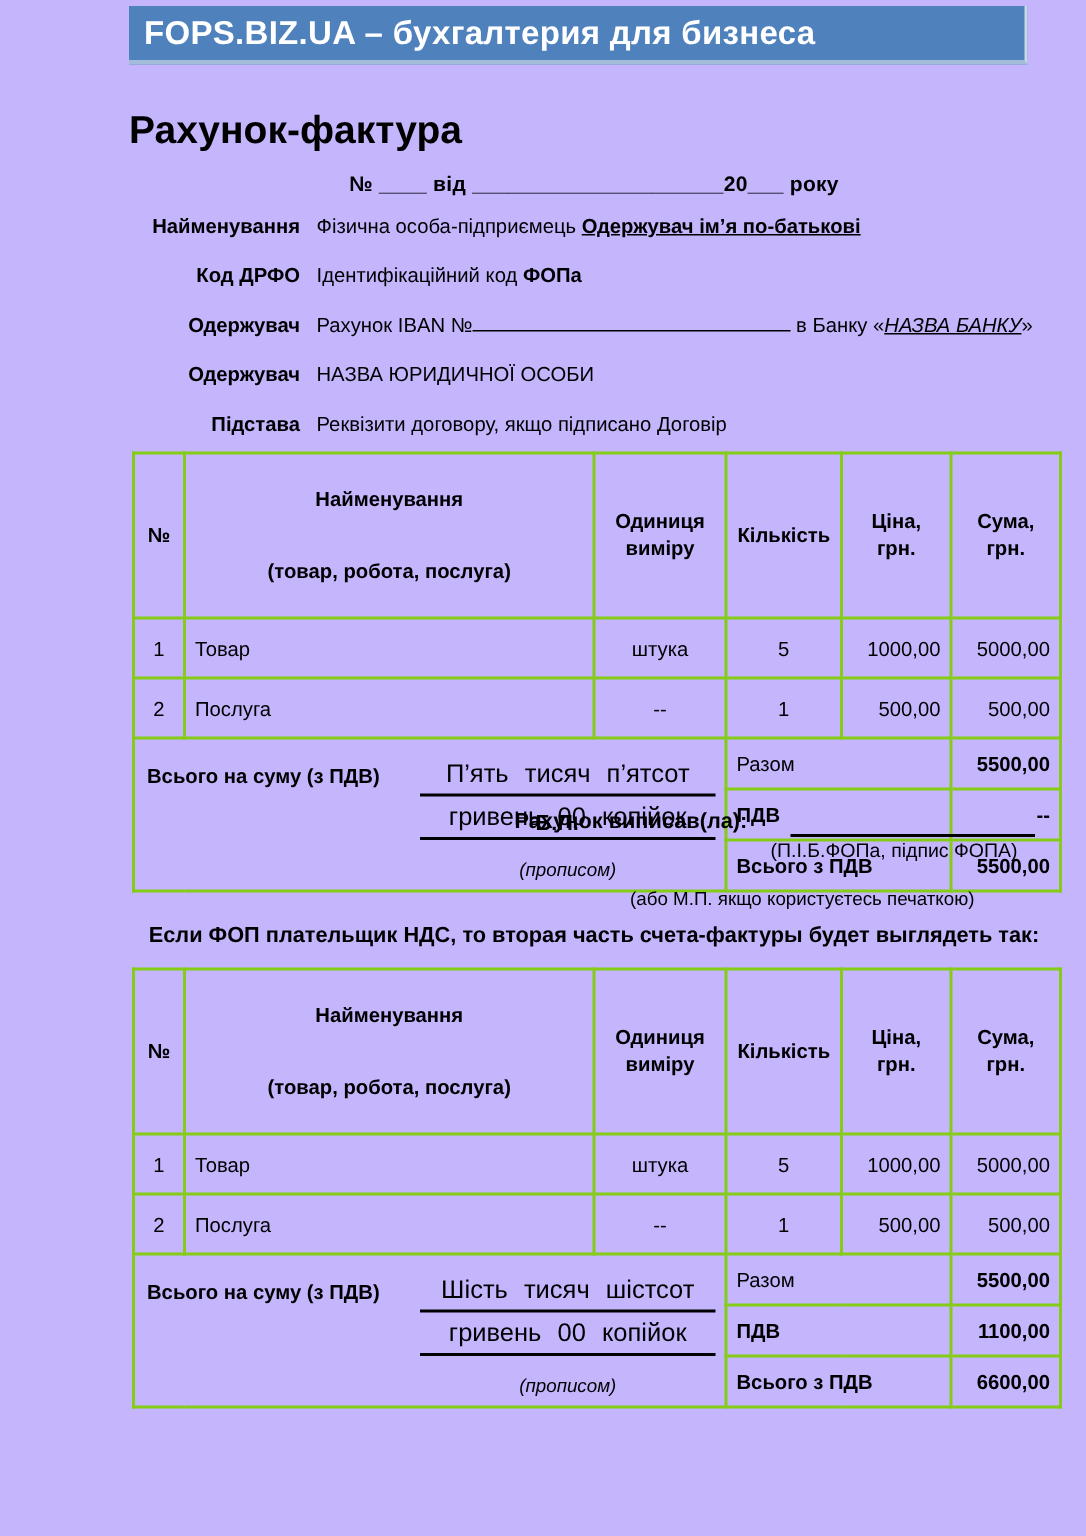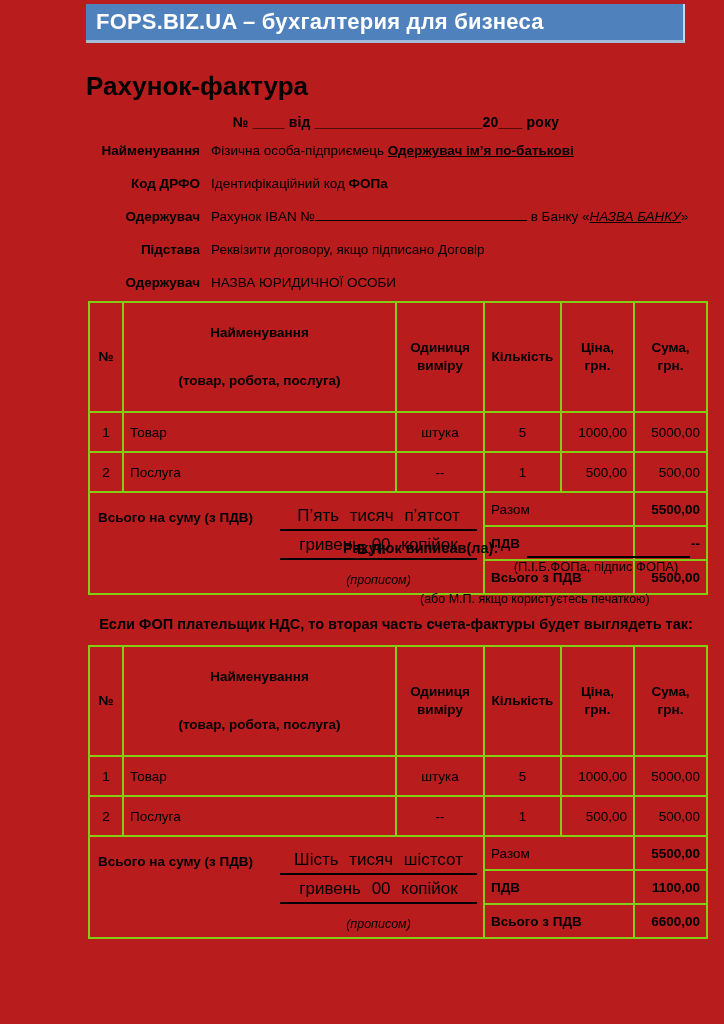--- a/index.html
+++ b/index.html
@@ -1,16 +1,16 @@
 <!DOCTYPE html>
 <html><head>
 <meta charset="utf-8">
 <style>
   html,body{margin:0;padding:0;background:#fff;}
-  .page{position:relative;width:724px;height:1024px;background:#b91c1c;
+  .page{position:relative;width:724px;height:1024px;background:#c4b5fd;
         font-family:"Liberation Sans",sans-serif;color:#000;overflow:hidden;}
 
   
   .banner{position:absolute;left:86px;top:4px;width:597px;height:36px;background:#4f81bd;
           border-bottom:3px solid #a3bcd9;border-right:2px solid #c9d7e8;display:flex;align-items:center;}
   .banner .banner-text{color:#ffffff;font-weight:bold;font-size:22px;padding-left:10px;letter-spacing:.2px;}
 
   .title{position:absolute;left:86px;top:71px;width:620px;text-align:left;
          font-size:26px;font-weight:bold;}
   .numline{position:absolute;left:86px;top:114px;width:620px;text-align:center;
@@ -77,26 +77,26 @@
     </div>
     <div class="frow">
       <div class="flabel">Код ДРФО</div>
       <div class="fvalue"><span>Ідентифікаційний код </span><b>ФОПа</b></div>
     </div>
     <div class="frow">
       <div class="flabel">Одержувач</div>
       <div class="fvalue"><span>Рахунок IBAN №</span><span class="fill-line"></span><span> в Банку «</span><span class="bank">НАЗВА БАНКУ</span><span>»</span></div>
     </div>
     <div class="frow">
+      <div class="flabel">Одержувач</div>
+      <div class="fvalue">НАЗВА ЮРИДИЧНОЇ ОСОБИ</div>
+    </div>
+    <div class="frow">
       <div class="flabel">Підстава</div>
       <div class="fvalue">Реквізити договору, якщо підписано Договір</div>
-    </div>
-    <div class="frow">
-      <div class="flabel">Одержувач</div>
-      <div class="fvalue">НАЗВА ЮРИДИЧНОЇ ОСОБИ</div>
     </div>
   </div>
 
   <table class="items t1">
     <colgroup>
         <col style="width:34px">
         <col style="width:273px">
         <col style="width:88px">
         <col style="width:77px">
         <col style="width:73px">

